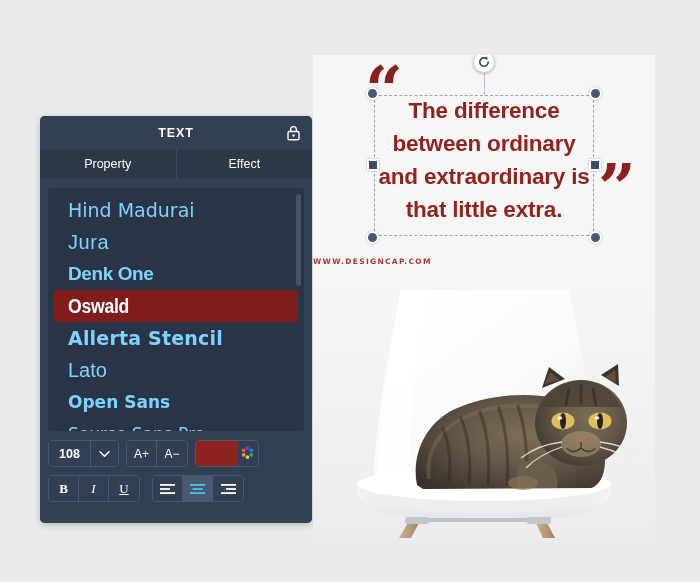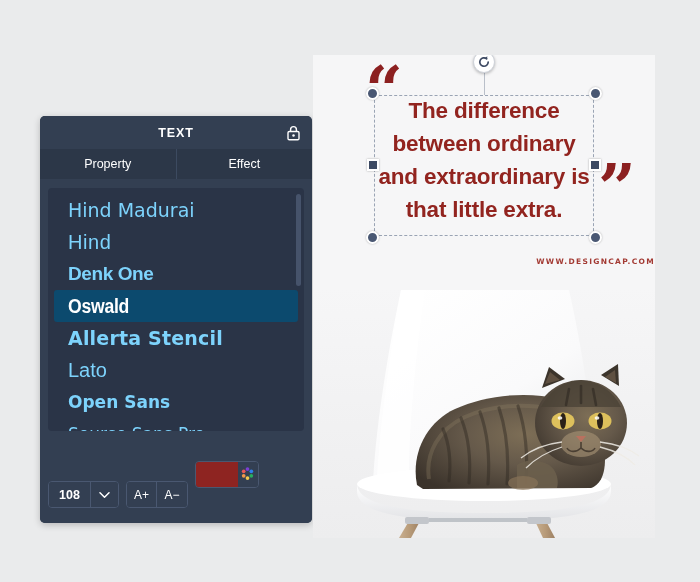--- a/index.html
+++ b/index.html
@@ -79,21 +79,21 @@
     line-height: 32px;
     padding: 0 6px 0 14px;
     color: #7dd3fc;
     white-space: nowrap;
     overflow: hidden;
     cursor: pointer;
     margin: 0 6px;
     border-radius: 3px;
   }
   .font-item.selected {
-    background: #0c4a6e;
+    background: #7f1d1d;
     color: #ffffff;
   }
   .f-hind { font-family: "DejaVu Sans", sans-serif; font-size: 19px; font-weight: 400; }
   .f-jura { font-family: "Liberation Sans", sans-serif; font-size: 20px; font-weight: 300; letter-spacing: 0.6px; }
   .f-denk { font-family: "Liberation Sans", sans-serif; font-size: 19px; font-weight: bold; letter-spacing: -0.4px; }
   .f-oswald { font-family: "Liberation Sans Narrow", "Liberation Sans", sans-serif; font-size: 20px; font-weight: bold; letter-spacing: -0.3px; transform: scaleX(0.88); transform-origin: left center; display: inline-block; }
   .f-allerta { font-family: "DejaVu Sans", sans-serif; font-size: 19px; font-weight: bold; letter-spacing: 0.2px; }
   .f-lato { font-family: "Liberation Sans", sans-serif; font-size: 20px; font-weight: 400; }
   .f-open { font-family: "DejaVu Sans", sans-serif; font-size: 17px; font-weight: 700; }
   .f-partial { font-family: "DejaVu Sans", sans-serif; font-size: 17px; }
@@ -114,21 +114,20 @@
 
   
   .ctrl-row { display: flex; align-items: center; margin-top: 9px; gap: 7px; }
   .ctrl-group {
     display: flex;
     border: 1px solid #4a5871;
     border-radius: 4px;
     overflow: hidden;
     height: 27px;
     background: #333f52;
-    margin-top: 41px;
   }
   .ctrl-btn {
     display: flex; align-items: center; justify-content: center;
     color: #ffffff;
     font-size: 12px;
     cursor: pointer;
     border-right: 1px solid #4a5871;
     background: #333f52;
     min-width: 30px;
     padding: 0 6px;
@@ -239,21 +238,21 @@
     background: #ffffff;
     border: 1px solid #cfd3da;
     box-shadow: 0 1px 3px rgba(0,0,0,0.25);
     display: flex; align-items: center; justify-content: center;
   }
 
   .site-url {
     position: absolute;
     left: 0; top: 202px;
     width: 100%;
-    text-align: right;
+    text-align: left;
     color: #a33a33;
     font-family: "DejaVu Sans", sans-serif;
     font-weight: bold;
     font-size: 7.5px;
     letter-spacing: 1.3px;
   }
 
   
   .photo {
     position: absolute;
@@ -286,21 +285,21 @@
       <div class="tab">Effect</div>
     </div>
 
     <div class="panel-body">
 
       <div class="fontlist">
         <div class="font-item">
           <span class="f-hind">Hind Madurai</span>
         </div>
         <div class="font-item">
-          <span class="f-jura">Hind</span>
+          <span class="f-jura">Jura</span>
         </div>
         <div class="font-item">
           <span class="f-denk">Denk One</span>
         </div>
         <div class="font-item selected">
           <span class="f-oswald">Oswald</span>
         </div>
         <div class="font-item">
           <span class="f-allerta">Allerta Stencil</span>
         </div>

